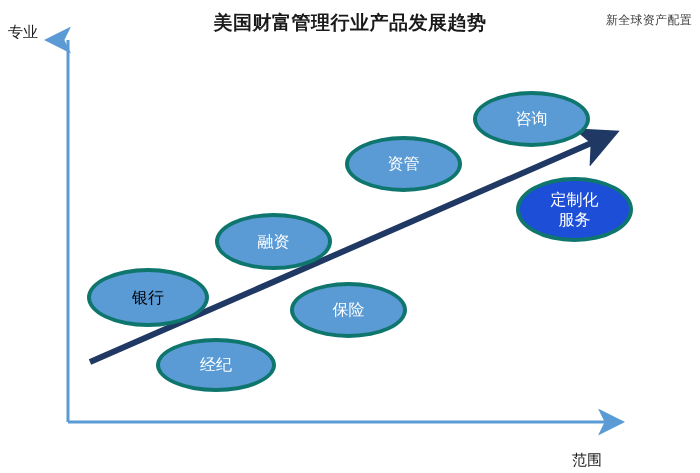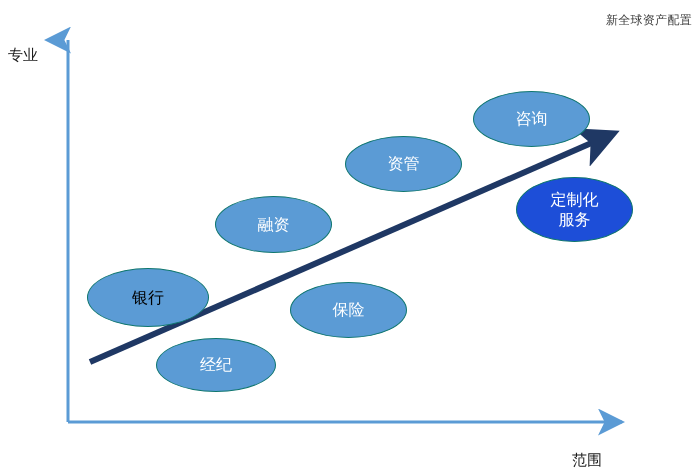--- a/index.html
+++ b/index.html
@@ -39,21 +39,21 @@
   }
   
   .axis-label {
     position: absolute;
     font-size: 15px;
     color: #1a1a1a;
     white-space: nowrap;
   }
   .axis-label-y {
     left: 8px;
-    top: 46px;
+    top: 23px;
   }
   .axis-label-x {
     left: 572px;
     top: 451px;
   }
   
   #art {
     position: absolute;
     left: 0;
     top: 0;
@@ -62,37 +62,38 @@
   }
   
   .bubble {
     position: absolute;
     display: flex;
     align-items: center;
     justify-content: center;
     text-align: center;
     border-radius: 50%;
     background: #5b9bd5;
-    border: 1px solid #0f766e;
+    border: 4px solid #0f766e;
     color: #ffffff;
     font-size: 16px;
     line-height: 1.25;
     box-sizing: border-box;
     user-select: none;
   }
   .bubble span {
     display: block;
     padding: 0 4px;
   }
 </style>
 </head>
 <body>
 
 <div id="canvas">
 
+  <div class="chart-title">美国财富管理行业产品发展趋势</div>
   <div class="watermark">新全球资产配置</div>
 
   <div class="axis-label axis-label-y">专业</div>
   <div class="axis-label axis-label-x">范围</div>
 
   <svg id="art" viewBox="0 0 700 473" xmlns="http://www.w3.org/2000/svg">
     <defs>
       <marker id="axis-arrow-up" markerWidth="9" markerHeight="9" refX="4.5" refY="8" orient="auto">
         <path d="M4.5 0 L9 9 L4.5 6.8 L0 9 Z" fill="#5b9bd5"></path>
       </marker>
@@ -111,21 +112,21 @@
     <line x1="90" y1="362" x2="612" y2="134" stroke="#1f3864" stroke-width="6" marker-end="url(#trend-arrow-head)"></line>
   </svg>
 
   <div id="bubble-layer">
       <div class="bubble" style="left: 87px; top: 268px; width: 122px; height: 59px; background: rgb(91, 155, 213); color: #000000;">
         <span>银行</span>
       </div>
       <div class="bubble" style="left: 156px; top: 338px; width: 120px; height: 54px; background: rgb(91, 155, 213); color: rgb(255, 255, 255);">
         <span>经纪</span>
       </div>
-      <div class="bubble" style="left: 215px; top: 196px; width: 117px; height: 57px; background: rgb(91, 155, 213); color: rgb(255, 255, 255);">
+      <div class="bubble" style="left: 215px; top: 213px; width: 117px; height: 57px; background: rgb(91, 155, 213); color: rgb(255, 255, 255);">
         <span>融资</span>
       </div>
       <div class="bubble" style="left: 290px; top: 282px; width: 117px; height: 56px; background: rgb(91, 155, 213); color: rgb(255, 255, 255);">
         <span>保险</span>
       </div>
       <div class="bubble" style="left: 345px; top: 136px; width: 117px; height: 56px; background: rgb(91, 155, 213); color: rgb(255, 255, 255);">
         <span>资管</span>
       </div>
       <div class="bubble" style="left: 473px; top: 91px; width: 117px; height: 56px; background: rgb(91, 155, 213); color: rgb(255, 255, 255);">
         <span>咨询</span>

